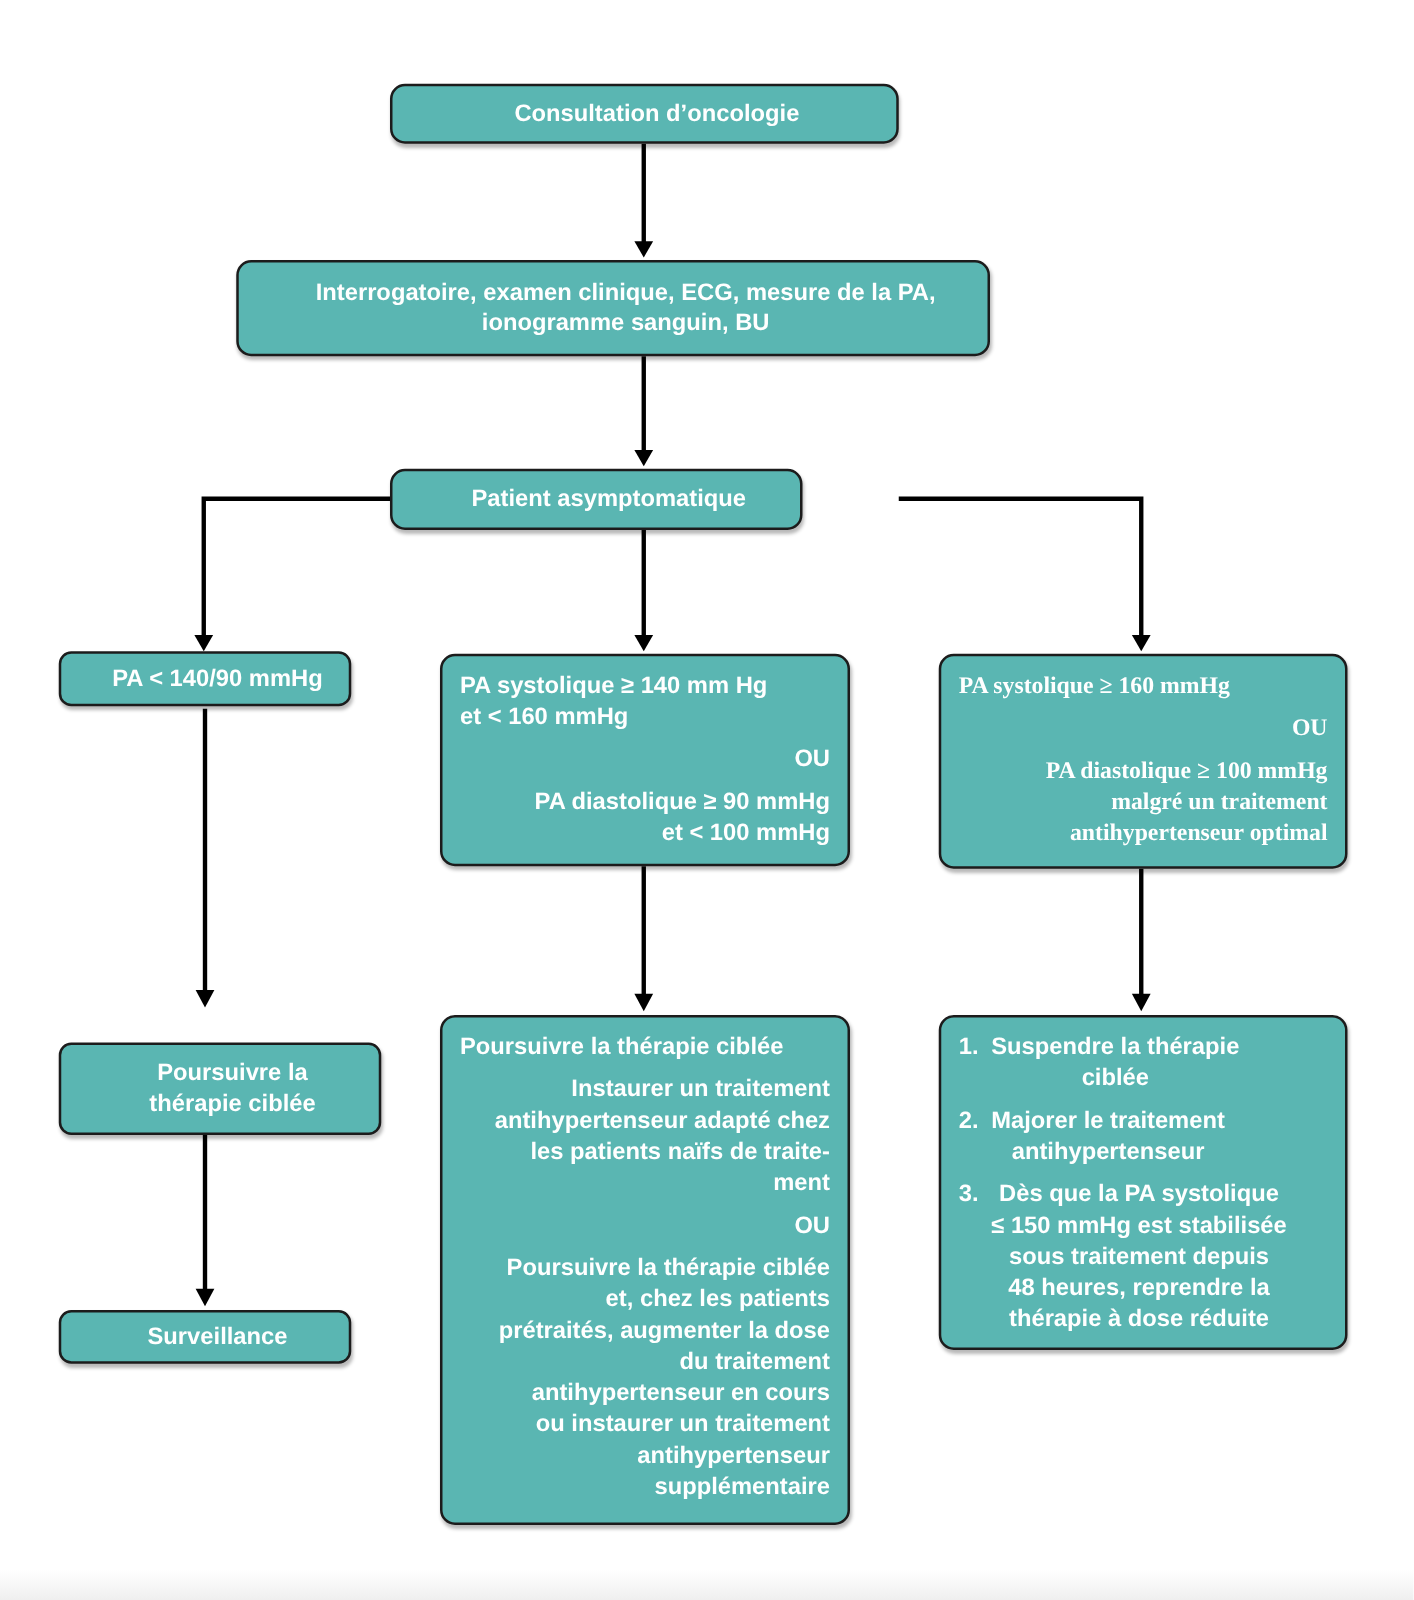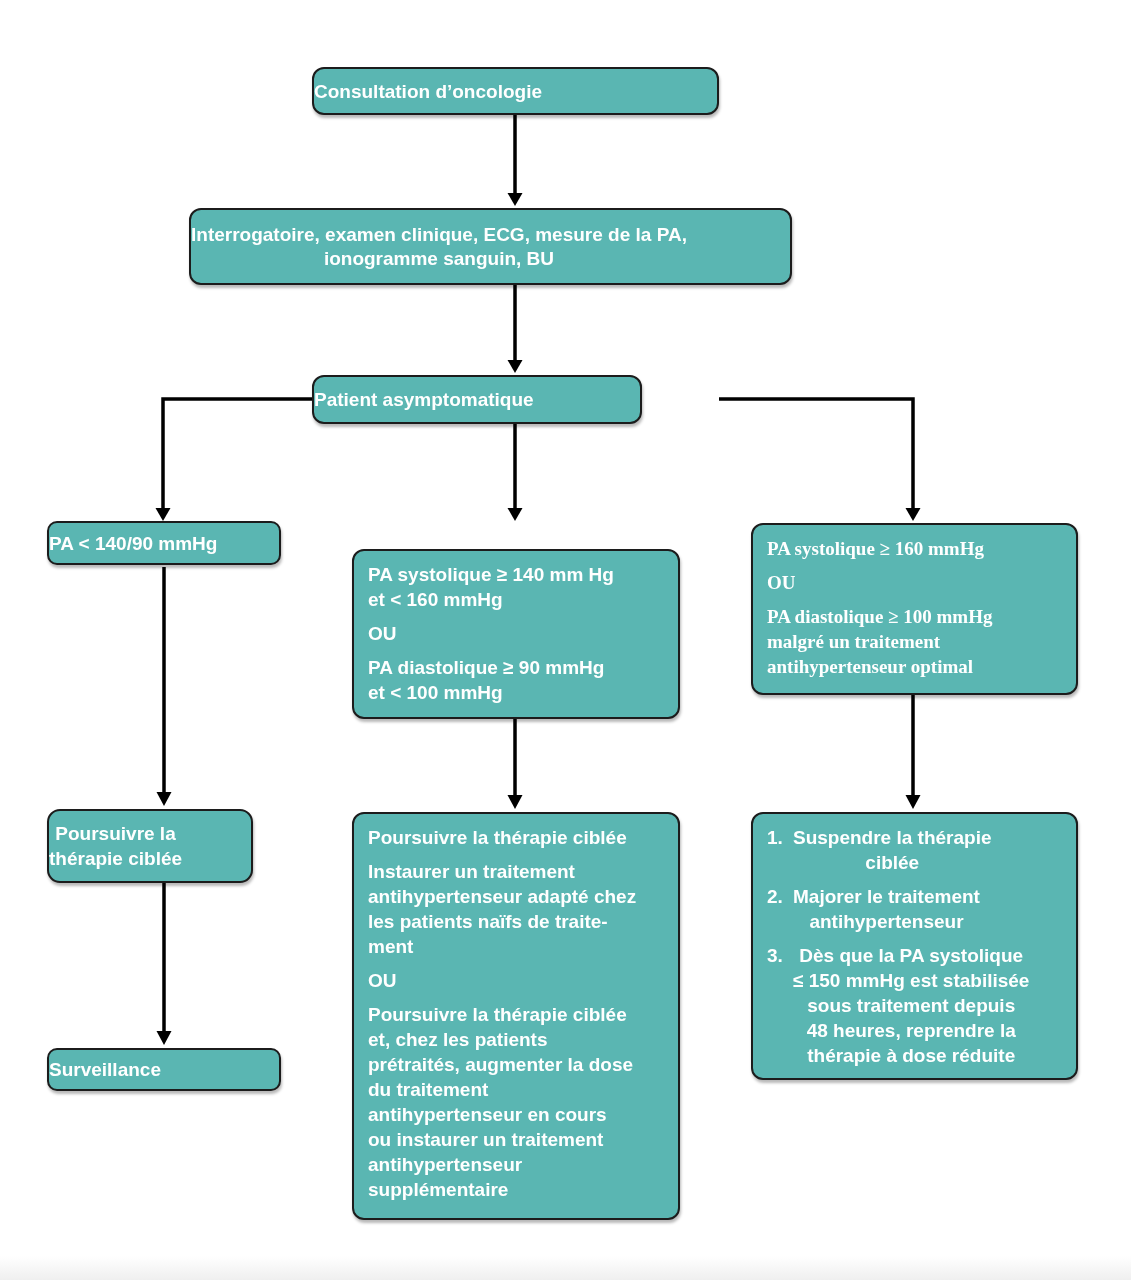--- a/index.html
+++ b/index.html
@@ -34,26 +34,28 @@
     border-radius: 12px;
     color: var(--node-text);
     font-weight: bold;
     font-size: 19px;
     line-height: 25px;
     box-shadow: 1px 3px 3px rgba(0,0,0,0.28);
   }
   .node.center {
     display: flex;
     align-items: center;
+    justify-content: center;
     text-align: center;
+    padding-left: 20px;
   }
   .node.small { border-radius: 10px; }
   .node.detail { padding: 11px 14px; text-align: left; }
   .pre { white-space: pre-line; }
-  .para + .para { margin-top: 9px; }
+  .para + .para { margin-top: 9px; text-align: right; }
   .li { display: flex; }
   .li + .li { margin-top: 9px; }
   .li .num { flex: none; width: 26px; }
   .li .li-text { white-space: pre-line; text-align: center; }
   .footer-strip {
     position: absolute;
     left: 0; bottom: 0;
     width: 100%; height: 24px;
     background: linear-gradient(to bottom, rgba(241,241,241,0), #efefef);
   }
@@ -112,37 +114,37 @@
   </div>
 
   <div class="node center" style="left:312px; top:375px; width:330px; height:49px;">
     <span>Patient asymptomatique</span>
   </div>
 
   <div class="node center small" style="left:47px; top:521px; width:234px; height:44px;">
     <span>PA &lt; 140/90 mmHg</span>
   </div>
 
-  <div class="node detail" style="left:352px; top:549px; width:328px; height:170px;">
+  <div class="node detail" style="left:352px; top:523px; width:328px; height:170px;">
     <div class="para pre">PA systolique ≥ 140 mm Hg
 et &lt; 160 mmHg</div>
     <div class="para pre">OU</div>
     <div class="para pre">PA diastolique ≥ 90 mmHg
 et &lt; 100 mmHg</div>
   </div>
 
   <div class="node detail" style="left:751px; top:523px; width:327px; height:172px;font-family:Liberation Serif, serif;">
     <div class="para pre">PA systolique ≥ 160 mmHg</div>
     <div class="para pre">OU</div>
     <div class="para pre">PA diastolique ≥ 100 mmHg
 malgré un traitement
 antihypertenseur optimal</div>
   </div>
 
-  <div class="node center small" style="left:47px; top:809px; width:206px; height:74px;border-radius:13px;">
+  <div class="node center small" style="left:47px; top:834px; width:258px; height:74px;">
     <span class="pre">Poursuivre la
 thérapie ciblée</span>
   </div>
 
   <div class="node detail" style="left:352px; top:812px; width:328px; height:408px;">
     <div class="para pre">Poursuivre la thérapie ciblée</div>
     <div class="para pre">Instaurer un traitement
 antihypertenseur adapté chez
 les patients naïfs de traite-
 ment</div>

